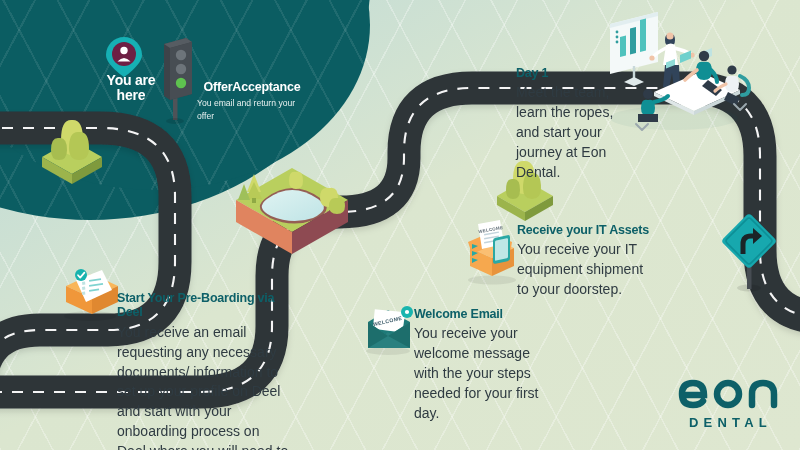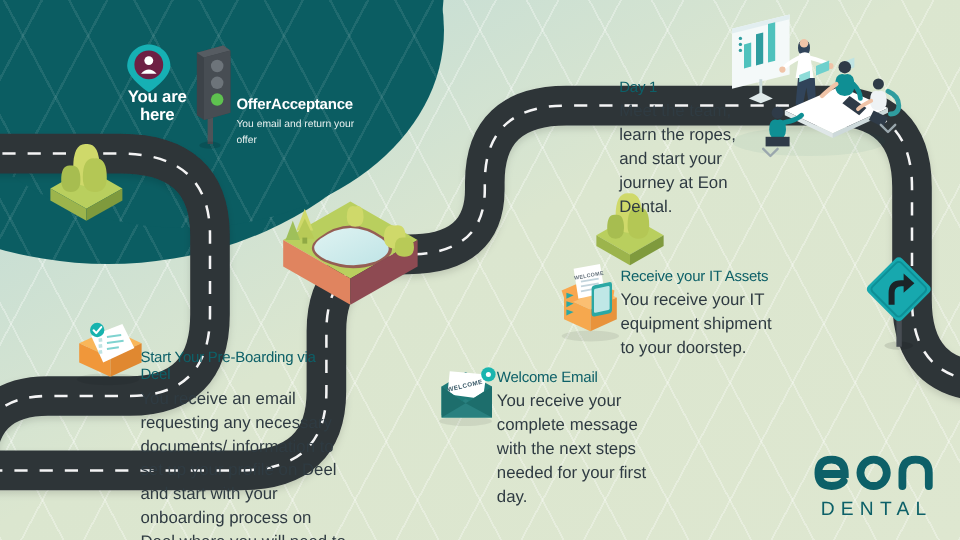--- a/index.html
+++ b/index.html
@@ -31,30 +31,30 @@
     background:#0b5d62;overflow:hidden;}
   .dark-blob2 .lat{position:absolute;inset:0;
     background-image:
       repeating-linear-gradient(62deg, rgba(255,255,255,.085) 0 2px, rgba(255,255,255,0) 2px 48px),
       repeating-linear-gradient(-62deg, rgba(255,255,255,.085) 0 2px, rgba(255,255,255,0) 2px 48px);}
 
   svg.full{position:absolute;inset:0;width:800px;height:450px;}
 
   
   .blk{position:absolute;}
-  .h-dark{color:#0d6068;font-size:12.5px;font-weight:normal;letter-spacing:-.2px;line-height:1.15;}
-  .h-light{color:#ffffff;font-size:12.5px;font-weight:bold;letter-spacing:-.2px;line-height:1.15;}
+  .h-dark{color:#0d6068;font-size:12.5px;font-weight:bold;letter-spacing:-.2px;line-height:1.15;}
+  .h-light{color:#ffffff;font-size:12.5px;font-weight:bold;letter-spacing:-.2px;line-height:1.15;text-align:center;}
   .p-dark{color:#2f3b42;font-size:14px;line-height:1.42;margin-top:3px;font-weight:500;}
   .p-light{color:#e8f1f0;font-size:8.6px;line-height:1.42;margin-top:3px;font-weight:500;}
   .youare{position:absolute;left:95px;top:73px;width:72px;text-align:center;
     color:#ffffff;font-size:14px;font-weight:bold;line-height:1.1;letter-spacing:-.2px;}
 
   
   .logo{position:absolute;left:676px;top:376px;width:104px;text-align:center;}
-  .logo .dent{color:#0d6068;font-size:16px;font-weight:normal;letter-spacing:5.2px;margin-top:1px;
+  .logo .dent{color:#0d6068;font-size:13px;font-weight:bold;letter-spacing:5.2px;margin-top:1px;
     text-indent:5px;}
 </style>
 </head>
 <body>
 
 <div id="stage">
 
   <div class="bg-base"></div>
   <div class="bg-lattice"></div>
   <div class="dark-blob">
@@ -303,21 +303,21 @@
     <div class="p-dark">Meet the team, learn the ropes, and start your journey at Eon Dental.</div>
   </div>
 
   <div class="blk" style="left:517px;top:223px;width:136px;">
     <div class="h-dark">Receive your IT Assets</div>
     <div class="p-dark">You receive your IT equipment shipment to your doorstep.</div>
   </div>
 
   <div class="blk" style="left:414px;top:307px;width:130px;">
     <div class="h-dark">Welcome Email</div>
-    <div class="p-dark">You receive your complete message with the next steps needed for your first day.</div>
+    <div class="p-dark">You receive your welcome message with the your steps needed for your first day.</div>
   </div>
 
   <div class="blk" style="left:117px;top:291px;width:172px;">
     <div class="h-dark">Start Your Pre-Boarding via Deel</div>
     <div class="p-dark">You receive an email requesting any necessary documents/ information to set up your profile on Deel and start with your onboarding process on Deel where you will need to upload the necessary documents, complete all the onboarding formalities, and sign your agreement.</div>
   </div>
 
   <div class="logo">
     <svg width="104" height="34" viewBox="0 0 104 34">
       <g fill="none" stroke="#0d6068" stroke-width="6.5" stroke-linecap="round">

